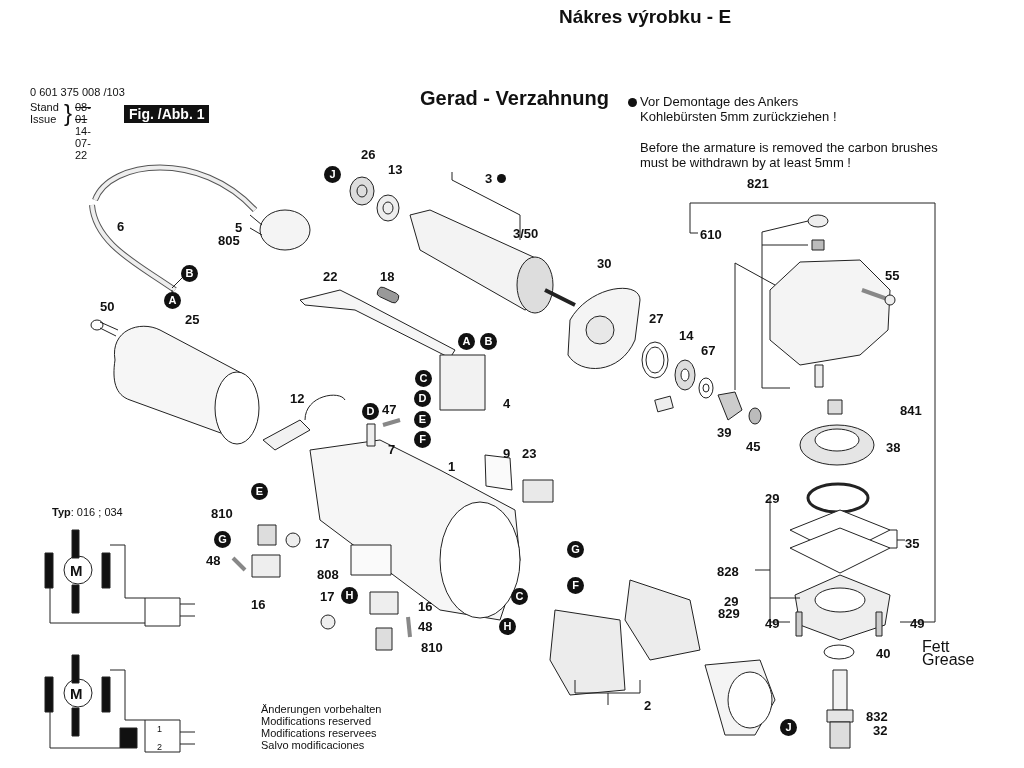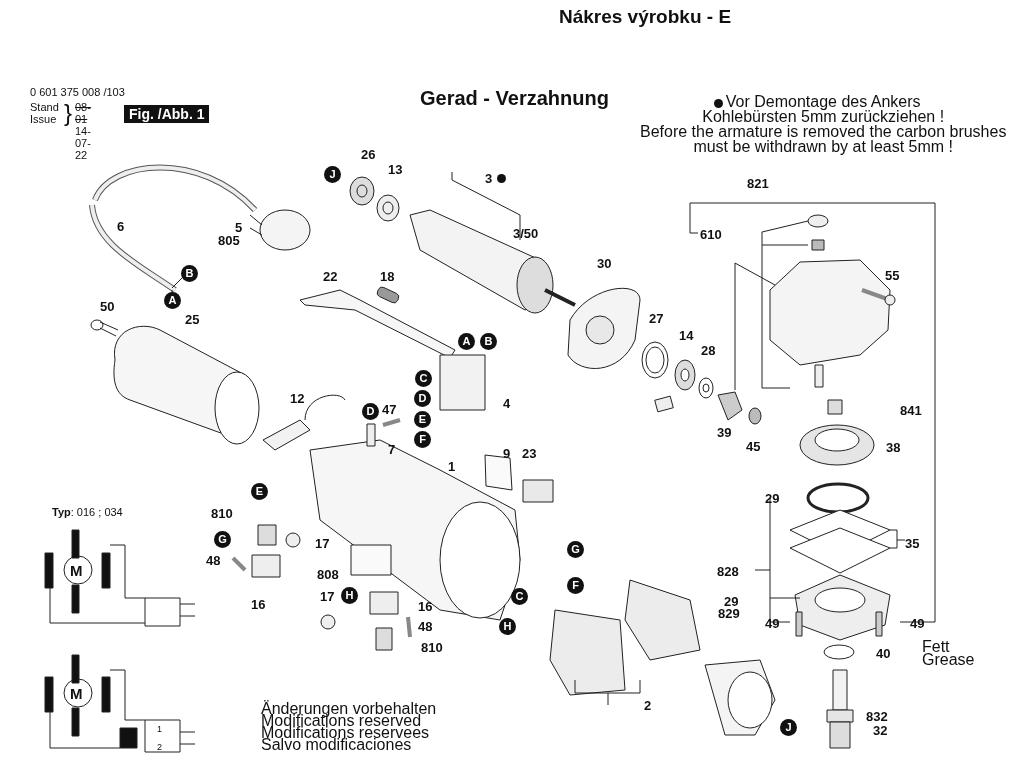--- a/index.html
+++ b/index.html
@@ -6,26 +6,26 @@
   body{width:1024px;height:768px;position:relative;overflow:hidden;font-family:"Liberation Sans",sans-serif;color:#111;}
   .abs{position:absolute;}
   .page-title{left:0;width:1290px;top:6px;text-align:center;font-weight:bold;font-size:19px;}
   .docnum{left:30px;top:86px;font-size:11px;}
   .stand-block{left:30px;top:101px;font-size:11px;line-height:12px;}
   .stand-block .brace{position:absolute;left:34px;top:0;font-size:24px;line-height:24px;}
   .stand-block .vals{position:absolute;left:45px;top:0;}
   .strike{text-decoration:line-through;}
   .fig-badge{left:124px;top:105px;background:#111;color:#fff;font-weight:bold;font-size:14px;padding:1px 5px;}
   .heading{left:420px;top:87px;font-size:20px;font-weight:bold;}
-  .note{left:628px;top:94px;font-size:16px;line-height:15px;text-align:center;}
+  .note{left:628px;top:94px;font-size:13px;line-height:15px;}
   .note .bullet{display:inline-block;width:9px;height:9px;border-radius:50%;background:#111;margin-right:3px;vertical-align:-1px;}
   .note .ind{padding-left:12px;}
   .typ{left:52px;top:506px;font-size:11px;}
   .typ b{font-weight:bold;}
-  .disclaimer{left:261px;top:703px;font-size:16px;line-height:12px;}
+  .disclaimer{left:261px;top:703px;font-size:11px;line-height:12px;}
   .grease{left:922px;top:640px;font-size:16px;line-height:13px;}
   .lbl{position:absolute;font-weight:bold;font-size:13px;line-height:13px;white-space:nowrap;text-align:center;}
   .call{position:absolute;width:17px;height:17px;border-radius:50%;background:#111;color:#fff;font-weight:bold;font-size:11px;line-height:17px;text-align:center;}
   svg.diagram{position:absolute;left:0;top:0;}
   svg.diagram *{vector-effect:non-scaling-stroke;}
 </style>
 </head>
 <body>
 
 <div class="abs page-title">Nákres výrobku - E</div>
@@ -40,21 +40,21 @@
     <div>14-07-22</div>
   </div>
 </div>
 <div class="abs fig-badge">Fig. /Abb. 1</div>
 
 <div class="abs heading">Gerad - Verzahnung</div>
 
 <div class="abs note">
   <div><span class="bullet"></span><span>Vor Demontage des Ankers</span></div>
   <div class="ind">Kohlebürsten 5mm zurückziehen !</div>
-  <div class="ind" style="margin-top:0">Before the armature is removed the carbon brushes</div>
+  <div class="ind" style="margin-top:16px">Before the armature is removed the carbon brushes</div>
   <div class="ind">must be withdrawn by at least 5mm !</div>
 </div>
 
 <div class="abs typ"><b>Typ</b><span>: 016 ; 034</span></div>
 
 <div class="abs disclaimer">
   <div>Änderungen vorbehalten</div>
   <div>Modifications reserved</div>
   <div>Modifications reservees</div>
   <div>Salvo modificaciones</div>
@@ -299,21 +299,21 @@
 <span class="lbl" style="left:206px;top:554px">48</span>
 <span class="lbl" style="left:317px;top:568px">808</span>
 <span class="lbl" style="left:251px;top:598px">16</span>
 <span class="lbl" style="left:320px;top:590px">17</span>
 <span class="lbl" style="left:418px;top:600px">16</span>
 <span class="lbl" style="left:418px;top:620px">48</span>
 <span class="lbl" style="left:421px;top:641px">810</span>
 <span class="lbl" style="left:597px;top:257px">30</span>
 <span class="lbl" style="left:649px;top:312px">27</span>
 <span class="lbl" style="left:679px;top:329px">14</span>
-<span class="lbl" style="left:701px;top:344px">28</span>
+<span class="lbl" style="left:701px;top:344px">67</span>
 <span class="lbl" style="left:717px;top:426px">39</span>
 <span class="lbl" style="left:746px;top:440px">45</span>
 <span class="lbl" style="left:747px;top:177px">821</span>
 <span class="lbl" style="left:700px;top:228px">610</span>
 <span class="lbl" style="left:885px;top:269px">55</span>
 <span class="lbl" style="left:900px;top:404px">841</span>
 <span class="lbl" style="left:886px;top:441px">38</span>
 <span class="lbl" style="left:765px;top:492px">29</span>
 <span class="lbl" style="left:905px;top:537px">35</span>
 <span class="lbl" style="left:717px;top:565px">828</span>

